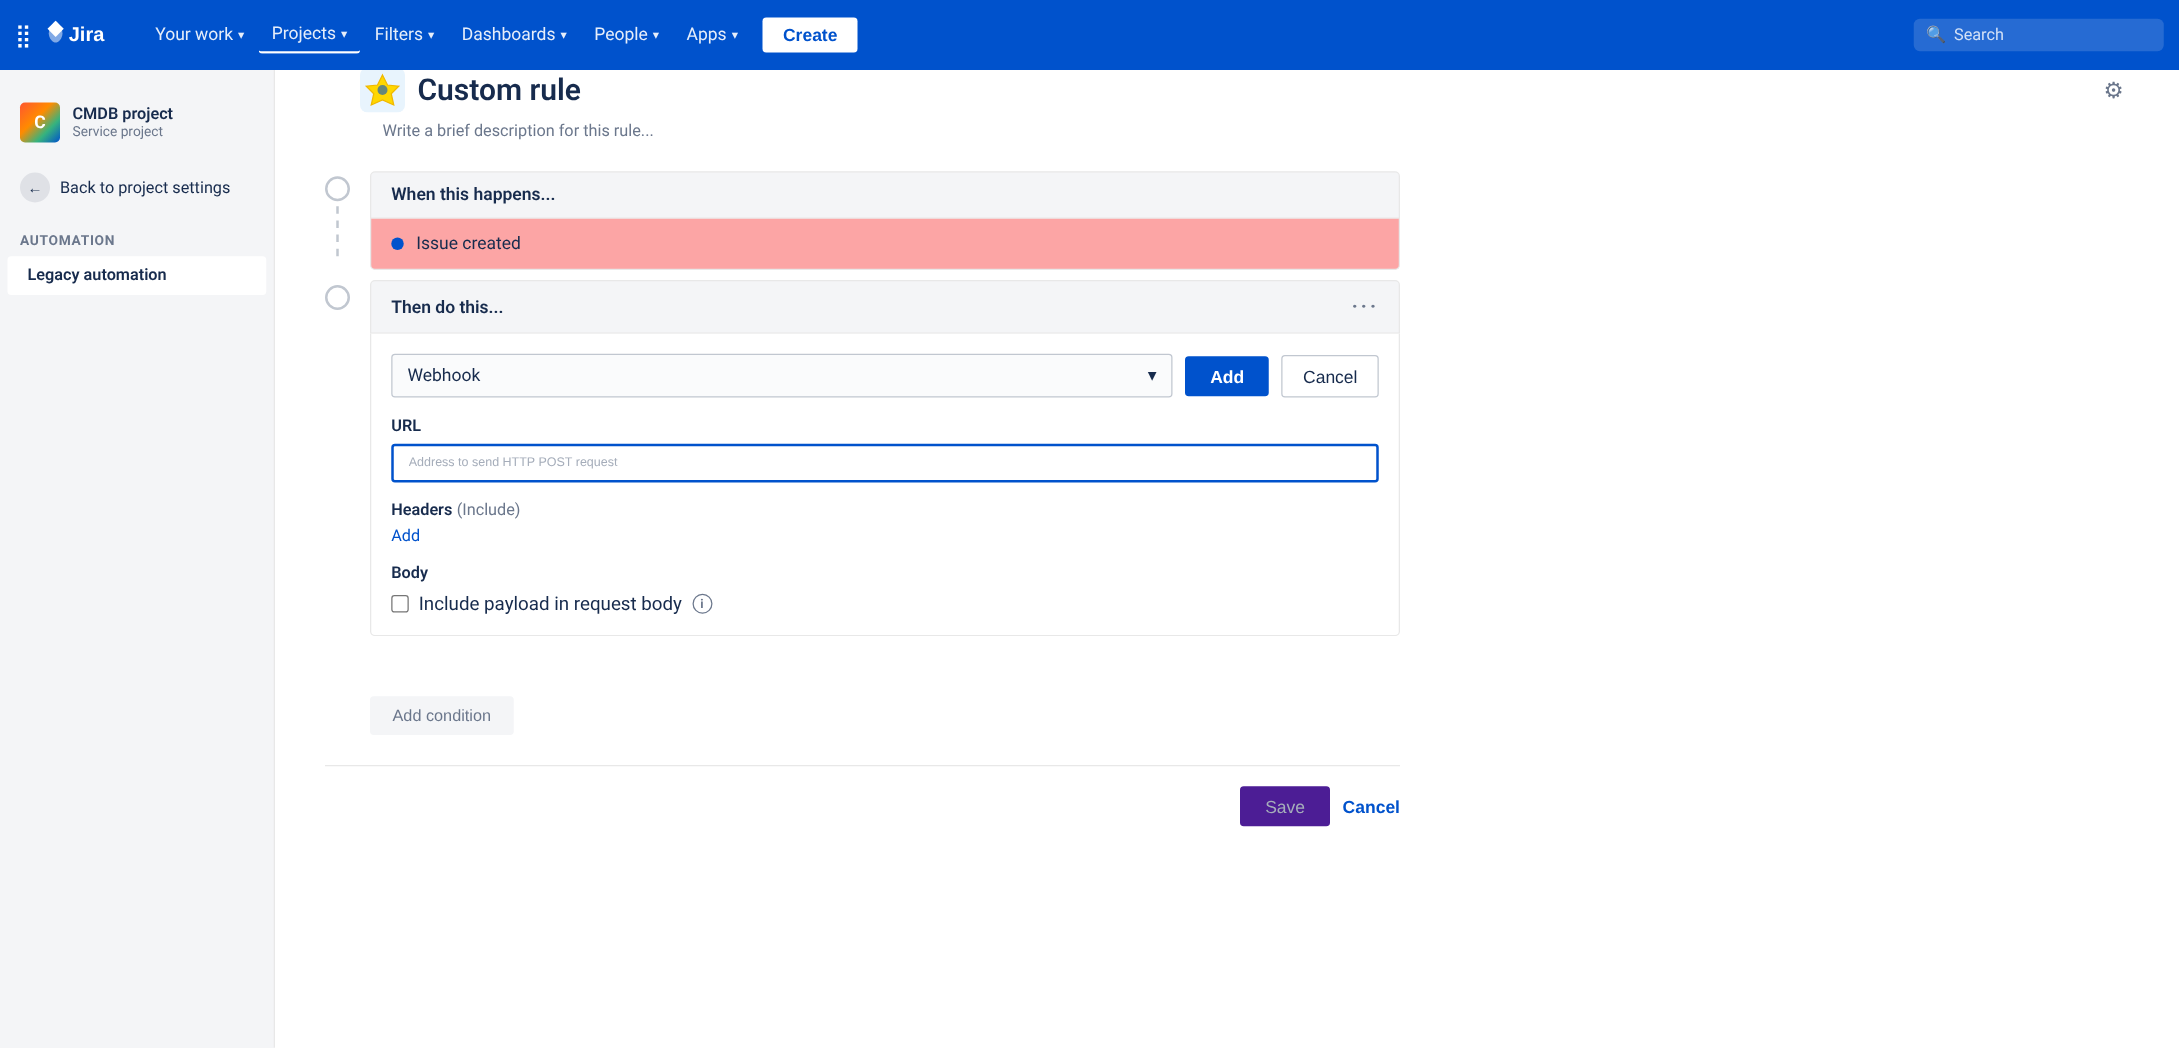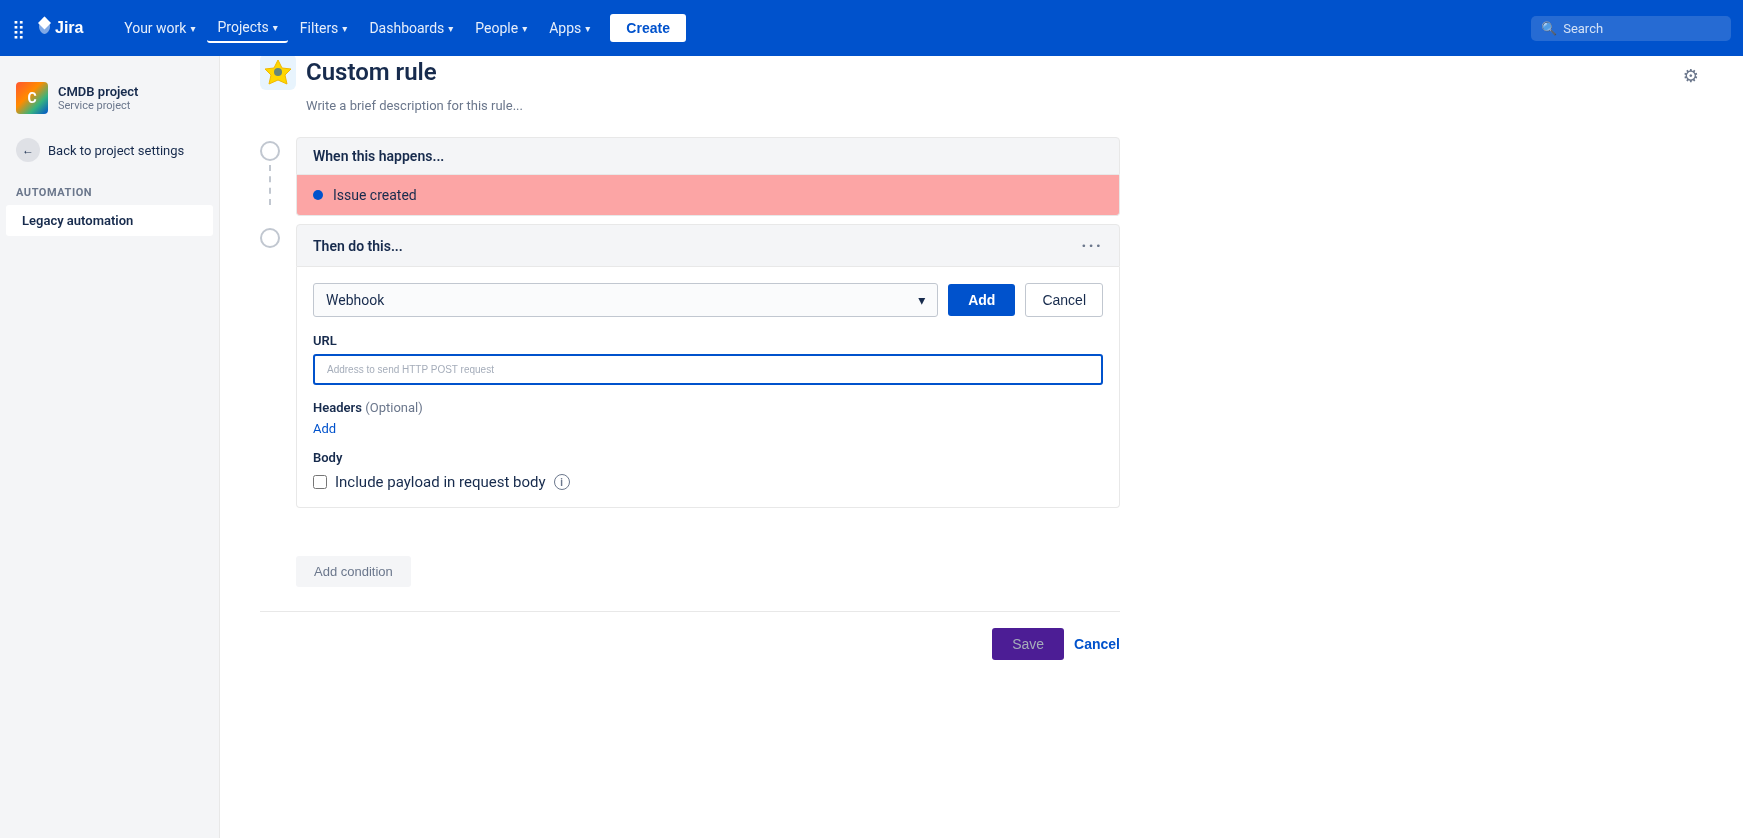--- a/index.html
+++ b/index.html
@@ -60,21 +60,21 @@
 
     
     .main-content { margin-left: 220px; flex: 1; padding: 24px 40px; background: #fff; }
 
     
     .breadcrumb { display: flex; align-items: center; gap: 6px; font-size: 12px; color: #6b778c; margin-bottom: 16px; }
     .breadcrumb a { color: #6b778c; text-decoration: none; }
     .breadcrumb-sep { color: #c1c7d0; }
 
     
-    .page-header { display: flex; align-items: flex-end; justify-content: space-between; margin-bottom: 8px; }
+    .page-header { display: flex; align-items: center; justify-content: space-between; margin-bottom: 8px; margin-left: 28px; }
     .page-title-row { display: flex; align-items: center; gap: 10px; }
     .page-icon { width: 36px; height: 36px; }
     .page-icon svg { width: 36px; height: 36px; }
     .page-title { font-size: 24px; font-weight: 600; color: #172b4d; }
     .page-description { color: #6b778c; font-size: 13px; margin-left: 46px; margin-bottom: 24px; }
     .settings-gear { color: #6b778c; cursor: pointer; font-size: 18px; padding: 4px; }
 
     
     .flow-container { max-width: 860px; }
 
@@ -305,21 +305,21 @@
           </div>
 
           <div class="field-group">
             <label class="field-label">URL</label>
             <input class="url-input" type="text" placeholder="Address to send HTTP POST request" style="">
           </div>
 
           <div class="field-group">
             <span class="headers-label">Headers</span>
             <span class="headers-optional"> </span>
-            <span class="headers-optional">(Optional)</span>
+            <span class="headers-optional">(Include)</span>
             <a class="add-link" href="#">Add</a>
           </div>
 
           <div class="body-section">
             <span class="body-label">Body</span>
             <div class="checkbox-row">
               <input type="checkbox" id="include-payload" style="">
               <label class="checkbox-label" for="include-payload">Include payload in request body</label>
               <span class="info-icon">i</span>
             </div>

